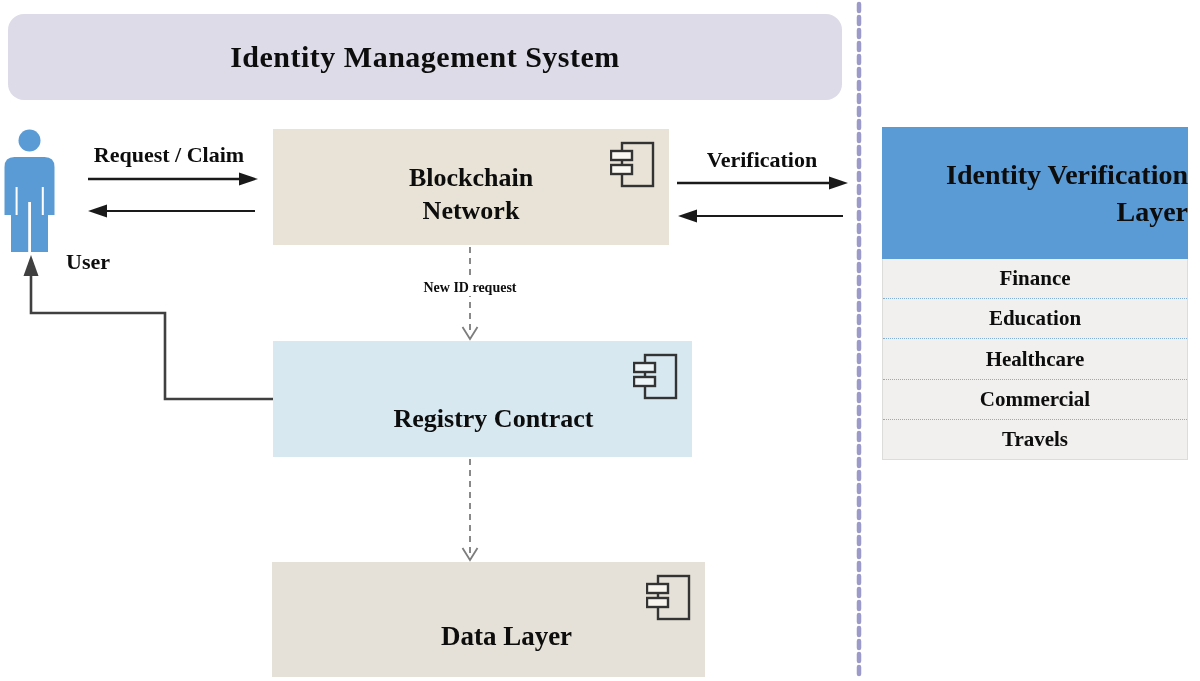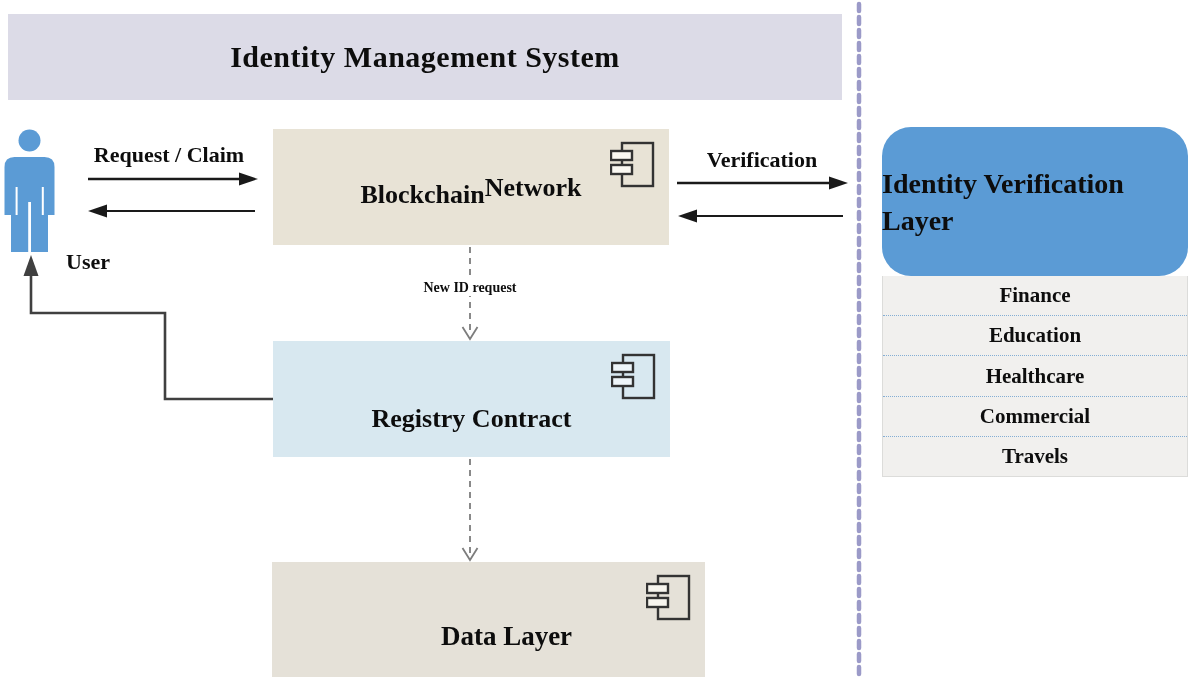--- a/index.html
+++ b/index.html
@@ -10,52 +10,51 @@
     font-family:"Liberation Serif","DejaVu Serif",serif;
     font-weight:bold;
     color:#0d0d0d;
     overflow:hidden;
   }
   .abs{position:absolute;}
   
   .ims-header{
     left:8px;top:14px;width:834px;height:86px;
     background:var(--c-header-bg,#dcdbe7);
-    display:flex;align-items:center;justify-content:center;
+    display:flex;align-items:center;justify-content:center;border-radius:16px;
   }
   .ims-header span{font-size:30px;letter-spacing:.5px;}
   
   .sysbox{
-    display:flex;align-items:center;justify-content:center;
+    display:flex;flex-direction:column;align-items:center;justify-content:center;
     text-align:center;
   }
   .box-blockchain{left:273px;top:129px;width:396px;height:116px;background:var(--c-blockchain-box-bg,#e8e3d6);padding-top:0;}
   .box-blockchain .bline{font-size:26px;line-height:33px;margin-top:14px;}
   .box-blockchain .bline + .bline{margin-top:0;}
-  .box-registry{left:273px;top:341px;width:397px;height:116px;background:var(--c-registry-box-bg,#d8e8f0);}
+  .box-registry{left:273px;top:341px;width:397px;height:116px;background:var(--c-registry-box-bg,#d8e8f0);padding-left:22px;}
   .box-registry .btitle{font-size:26px;margin-top:40px;}
   .box-data{left:272px;top:562px;width:397px;height:115px;background:var(--c-data-layer-box-bg,#e5e1d8);padding-left:36px;}
   .box-data .btitle{font-size:27px;margin-top:34px;}
   .comp-icon{position:absolute;top:12px;right:14px;width:45px;height:47px;}
   
   .conn-label{
     text-align:center;font-size:22px;white-space:nowrap;
   }
   .lbl-request{left:78px;top:142px;width:182px;}
   .lbl-verification{left:678px;top:147px;width:168px;}
   .lbl-newid{left:378px;top:280px;width:184px;font-size:14px;background:#ffffff;}
   .lbl-verifying{left:384px;top:487px;width:172px;font-size:22px;background:#ffffff;}
   .lbl-user{left:50px;top:249px;width:60px;font-size:22px;text-align:right;}
   
   .ivs-panel{left:882px;top:127px;width:306px;}
   .ivs-header{
-    height:149px;background:var(--c-ivs-header-bg,#5b9bd5);
-    display:flex;flex-direction:column;align-items:flex-start;justify-content:center;
+    height:132px;background:var(--c-ivs-header-bg,#5b9bd5);
+    display:flex;flex-direction:column;align-items:flex-end;justify-content:center;
     text-align:center;
-    border-radius:29px;
   }
   .ivs-header span{font-size:28px;line-height:37px;}
   .ivs-body{
     height:200px;background:var(--c-ivs-body-bg,#f1f0ee);
     border:1px solid #dcdcda;border-top:none;
     display:flex;flex-direction:column;
   }
   .ivs-row{
     flex:1;display:flex;align-items:center;justify-content:center;
     font-size:21px;

